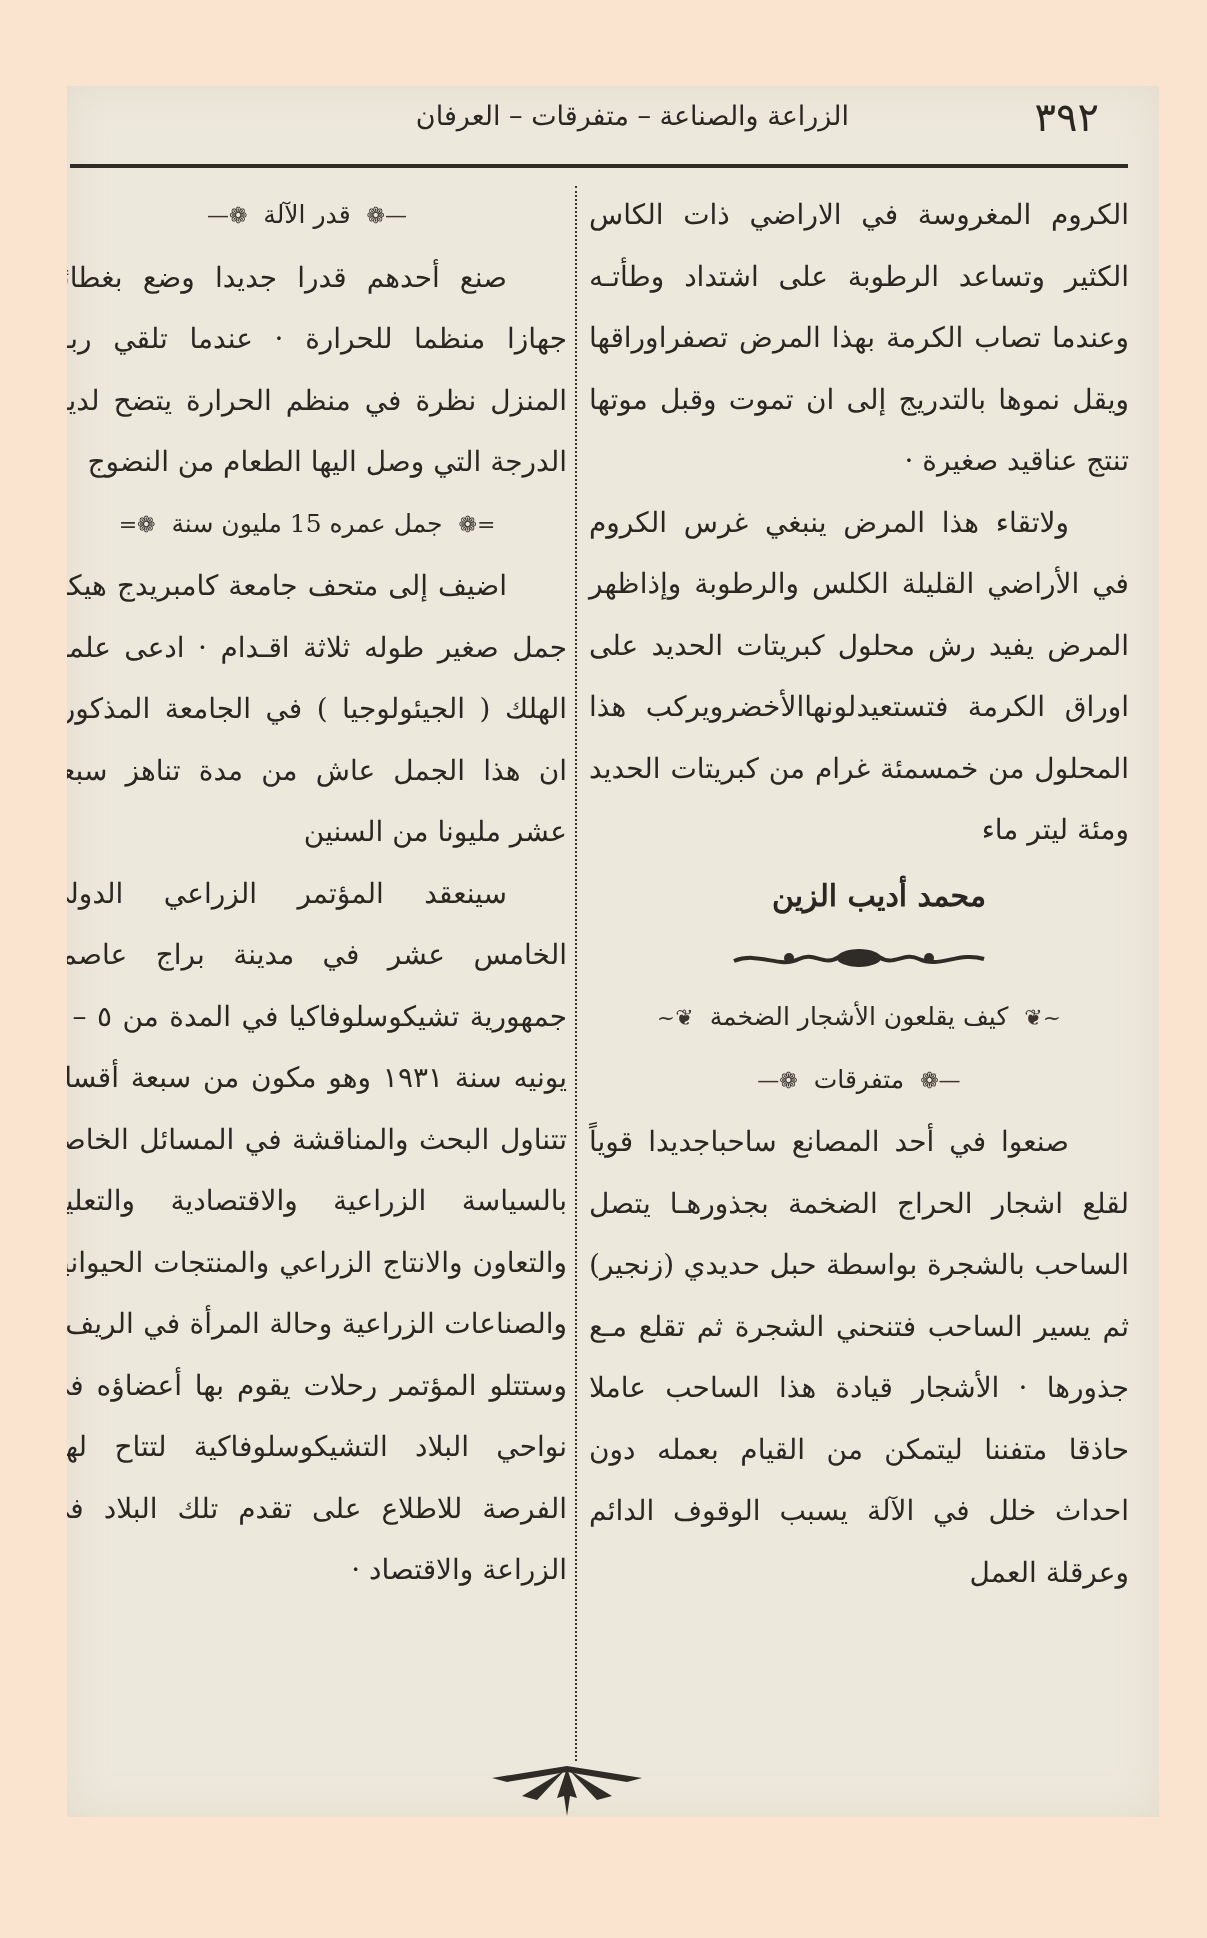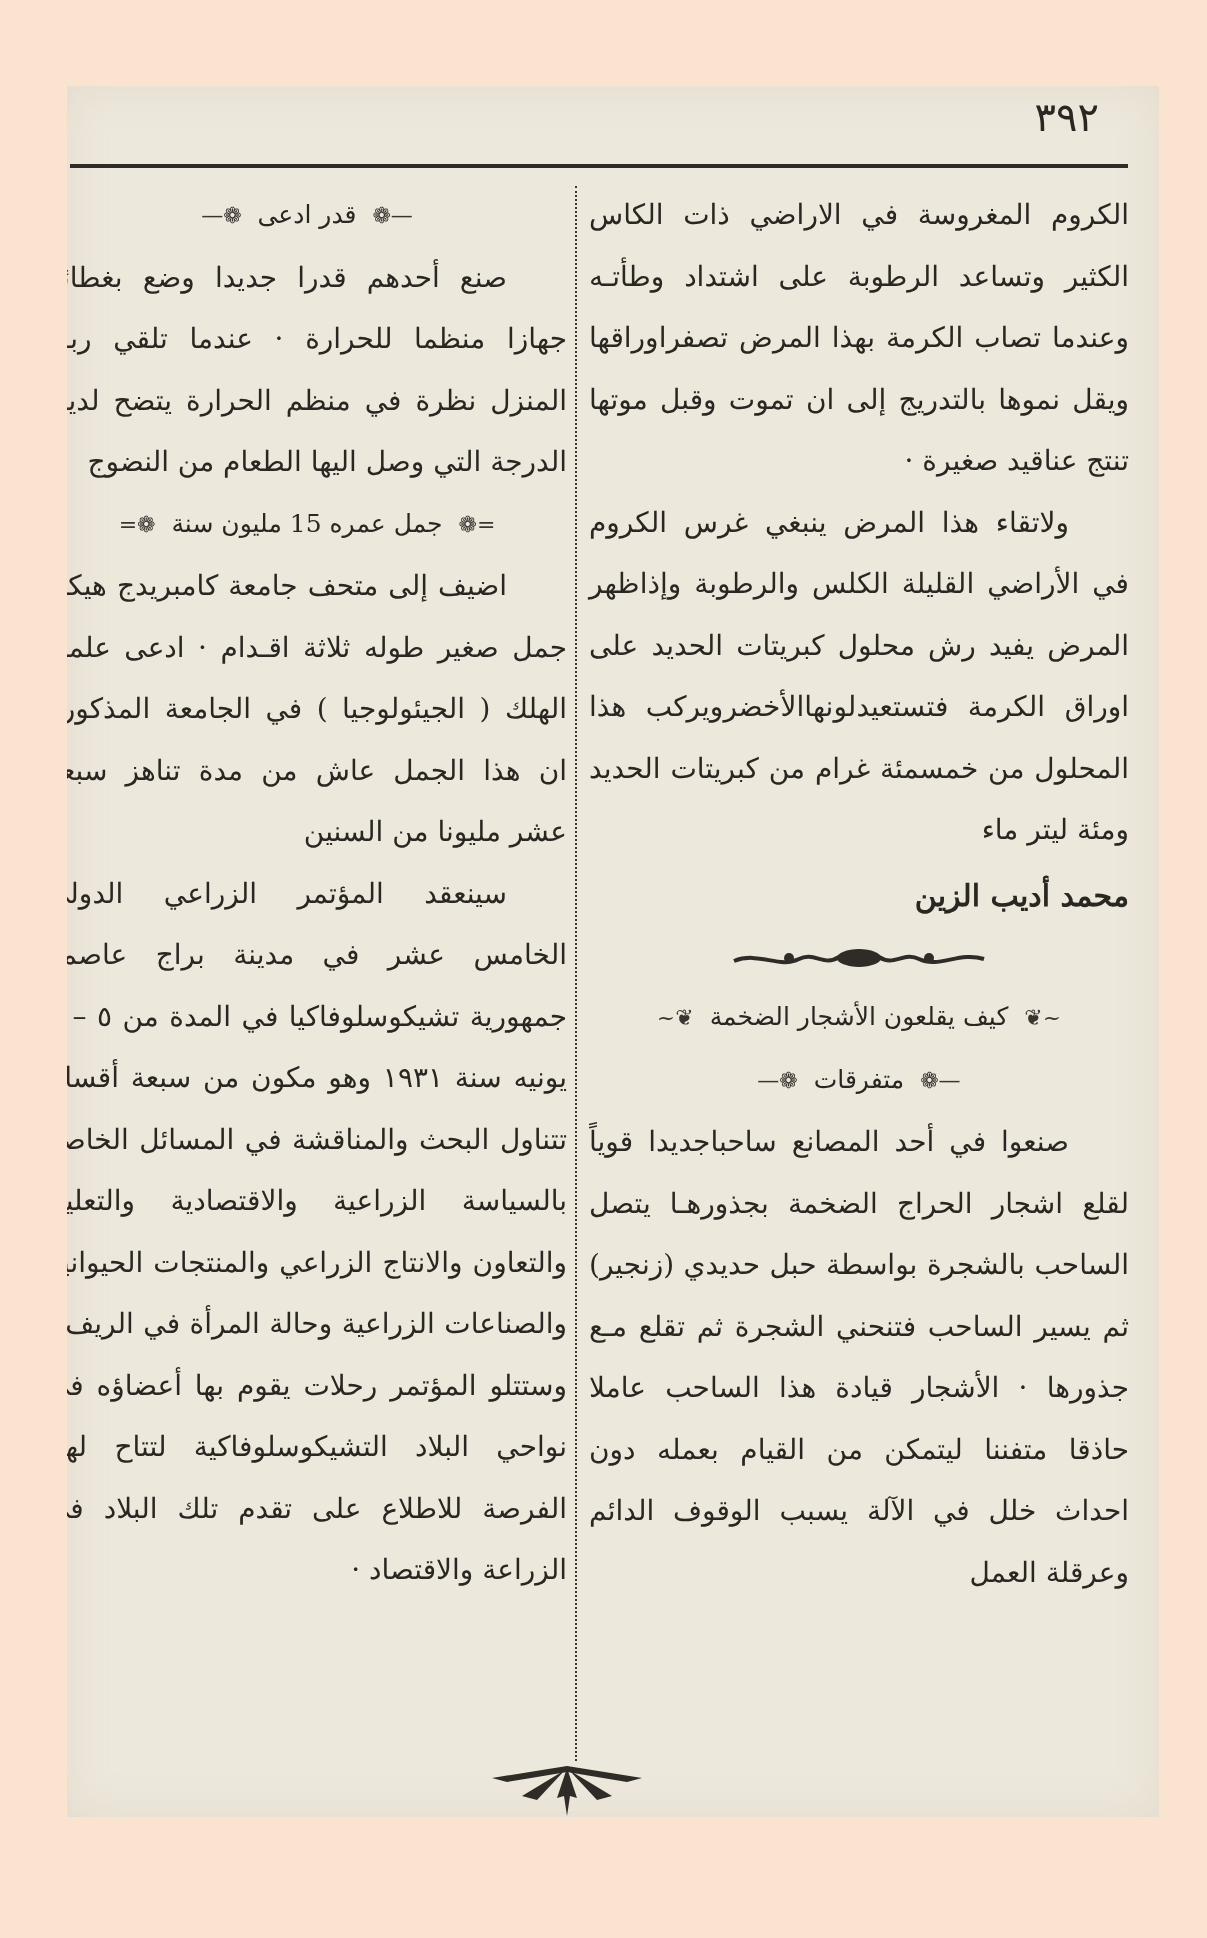--- a/index.html
+++ b/index.html
@@ -98,21 +98,21 @@
       margin: 0;
       white-space: nowrap;
     }
     .heading .orn {
       display: inline-block;
       font-size: 22px;
       color: #3a3530;
       margin: 0 8px;
     }
     .signature {
-      text-align: right;
+      text-align: center;
       padding-left: 40px;
       font-size: 30px;
       font-weight: bold;
       margin: 4px 0 0 0;
     }
     .flourish {
       text-align: center;
       height: 60px;
       line-height: 60px;
     }
@@ -123,20 +123,21 @@
       top: 1670px;
     }
   </style>
 </head>
 <body>
 
 <div class="page">
 
   <div class="header">
     <span class="page-number">٣٩٢</span>
+    <span class="running-title">الزراعة والصناعة – متفرقات – العرفان</span>
   </div>
   <div class="top-rule"></div>
 
   <div class="divider"></div>
 
   <div class="col col-right">
     <p class="para">الكروم المغروسة في الاراضي ذات الكاس الكثير وتساعد الرطوبة على اشتداد وطأتـه وعندما تصاب الكرمة بهذا المرض تصفراوراقها ويقل نموها بالتدريج إلى ان تموت وقبل موتها تنتج عناقيد صغيرة ·</p>
     <p class="para indent">ولاتقاء هذا المرض ينبغي غرس الكروم في الأراضي القليلة الكلس والرطوبة وإذاظهر المرض يفيد رش محلول كبريتات الحديد على اوراق الكرمة فتستعيدلونهاالأخضرويركب هذا المحلول من خمسمئة غرام من كبريتات الحديد ومئة ليتر ماء</p>
     <p class="signature">محمد أديب الزين</p>
     <div class="flourish">
@@ -157,21 +158,21 @@
       <span>متفرقات</span>
       <span class="orn">❁—</span>
     </p>
     <p class="para indent">صنعوا في أحد المصانع ساحباجديدا قوياً لقلع اشجار الحراج الضخمة بجذورهـا يتصل الساحب بالشجرة بواسطة حبل حديدي (زنجير) ثم يسير الساحب فتنحني الشجرة ثم تقلع مـع جذورها · الأشجار قيادة هذا الساحب عاملا حاذقا متفننا ليتمكن من القيام بعمله دون احداث خلل في الآلة يسبب الوقوف الدائم وعرقلة العمل</p>
   </div>
 
   <div class="col col-left">
     <div class="inner">
       <p class="heading">
         <span class="orn">—❁</span>
-        <span>قدر ادعى</span>
+        <span>قدر الآلة</span>
         <span class="orn">❁—</span>
       </p>
       <p class="para indent">صنع أحدهم قدرا جديدا وضع بغطائه جهازا منظما للحرارة · عندما تلقي ربـة المنزل نظرة في منظم الحرارة يتضح لديها الدرجة التي وصل اليها الطعام من النضوج</p>
 
       <p class="heading">
         <span class="orn">=❁</span>
         <span>جمل عمره 15 مليون سنة</span>
         <span class="orn">❁=</span>
       </p>
       <p class="para indent">اضيف إلى متحف جامعة كامبريدج هيكل جمل صغير طوله ثلاثة اقـدام · ادعى علماء الهلك ( الجيئولوجيا ) في الجامعة المذكورة ان هذا الجمل عاش من مدة تناهز سبعة عشر مليونا من السنين</p>

